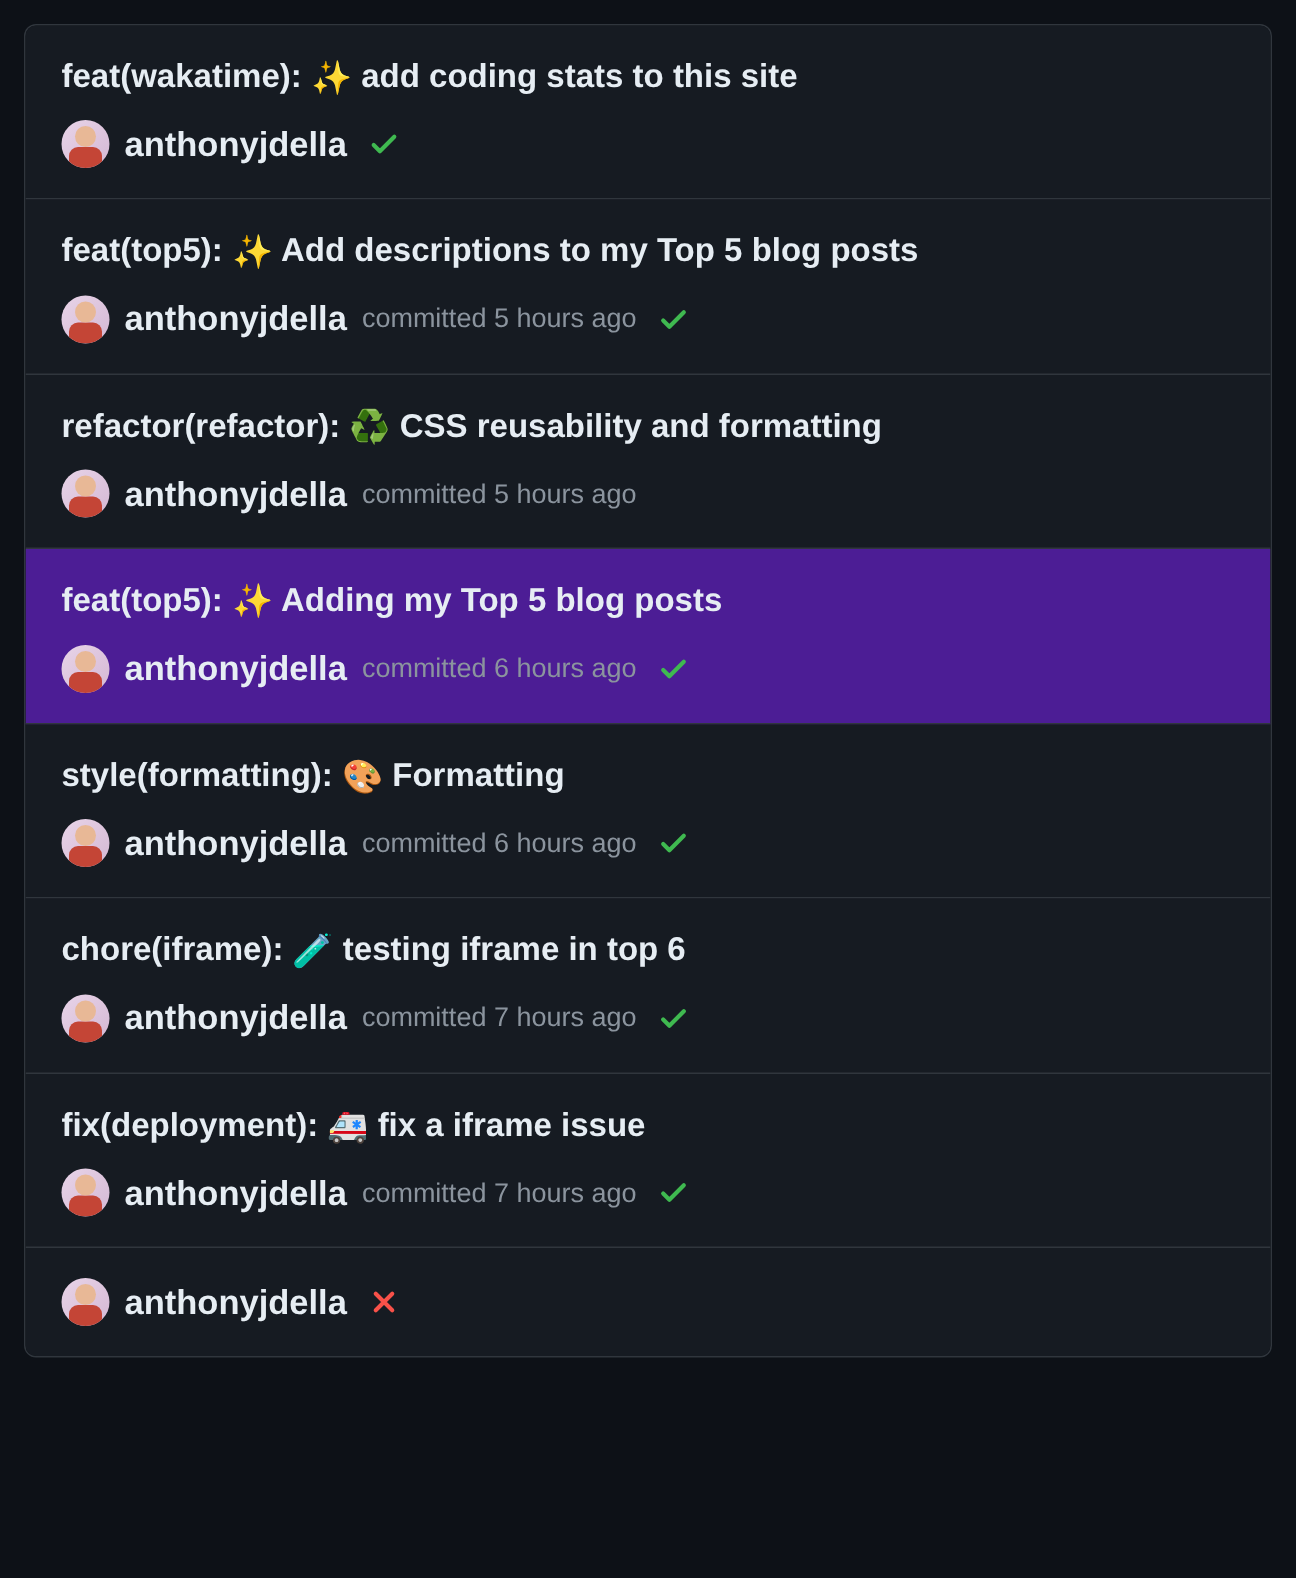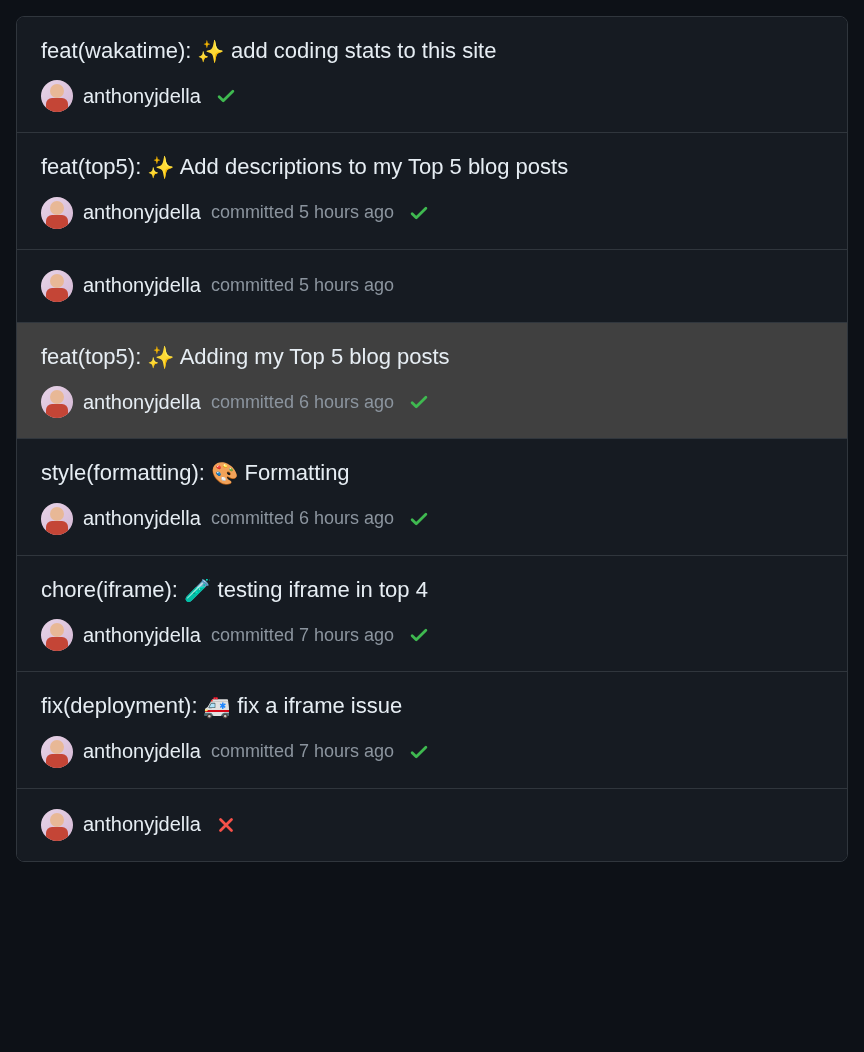--- a/index.html
+++ b/index.html
@@ -25,27 +25,27 @@
       padding: 20px 24px;
       border-bottom: 1px solid #30363d;
       background-color: #161b22;
     }
     
     .commit-item:last-child {
       border-bottom: none;
     }
     
     .commit-item.highlighted {
-      background-color: #404040;
+      background-color: #4c1d95;
     }
     
     .commit-title {
       color: #e6edf3;
       font-size: 22px;
-      font-weight: 400;
+      font-weight: 700;
       margin-bottom: 14px;
       line-height: 1.3;
     }
     
     .commit-meta {
       display: flex;
       align-items: center;
       gap: 10px;
     }
     
@@ -76,22 +76,22 @@
       position: absolute;
       width: 22px;
       height: 14px;
       background: #c44536;
       border-radius: 6px 6px 0 0;
       bottom: 0;
     }
     
     .author {
       color: #e6edf3;
-      font-size: 20px;
-      font-weight: 400;
+      font-size: 23px;
+      font-weight: 700;
     }
     
     .commit-time {
       color: #8b949e;
       font-size: 18px;
     }
     
     .status-icon {
       display: inline-flex;
       align-items: center;
@@ -138,20 +138,23 @@
       <span class="commit-time">committed 5 hours ago</span>
       <span class="status-icon">
           <svg viewBox="0 0 16 16" fill="none">
             <path d="M3 8.5L6 11.5L13 4.5" stroke="#3fb950" stroke-width="2" stroke-linecap="round" stroke-linejoin="round"></path>
           </svg>
         </span>
     </div>
   </div>
 
   <div class="commit-item">
+    <div class="commit-title">
+      <span>refactor(refactor): </span><span class="emoji">♻️</span><span> CSS reusability and formatting</span>
+    </div>
     <div class="commit-meta">
       <div class="avatar"></div>
       <span class="author">anthonyjdella</span>
       <span class="commit-time">committed 5 hours ago</span>
       <span class="status-icon"></span>
     </div>
   </div>
 
   <div class="commit-item highlighted">
     <div class="commit-title">
@@ -180,21 +183,21 @@
       <span class="status-icon">
           <svg viewBox="0 0 16 16" fill="none">
             <path d="M3 8.5L6 11.5L13 4.5" stroke="#3fb950" stroke-width="2" stroke-linecap="round" stroke-linejoin="round"></path>
           </svg>
         </span>
     </div>
   </div>
 
   <div class="commit-item">
     <div class="commit-title">
-      <span>chore(iframe): </span><span class="emoji">🧪</span><span> testing iframe in top 4</span>
+      <span>chore(iframe): </span><span class="emoji">🧪</span><span> testing iframe in top 6</span>
     </div>
     <div class="commit-meta">
       <div class="avatar"></div>
       <span class="author">anthonyjdella</span>
       <span class="commit-time">committed 7 hours ago</span>
       <span class="status-icon">
           <svg viewBox="0 0 16 16" fill="none">
             <path d="M3 8.5L6 11.5L13 4.5" stroke="#3fb950" stroke-width="2" stroke-linecap="round" stroke-linejoin="round"></path>
           </svg>
         </span>

